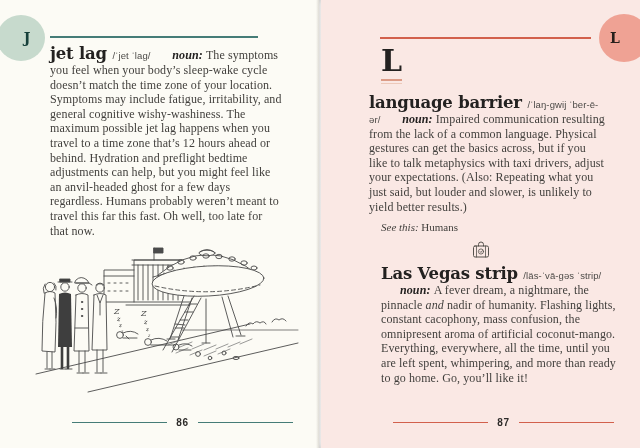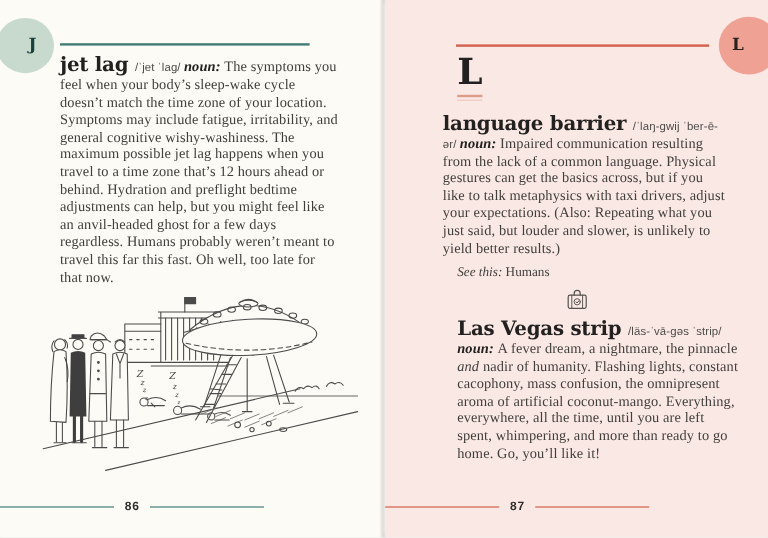--- a/index.html
+++ b/index.html
@@ -18,34 +18,34 @@
   .page-right{left:321px;width:319px;background:var(--page-right-bg);}
   .seam{position:absolute;left:316px;top:0;width:7px;height:448px;
         background:linear-gradient(90deg,rgba(60,50,40,0),rgba(60,50,40,.16) 45%,rgba(60,50,40,.04));}
   .toprule{position:absolute;height:2px;}
   .toprule.teal{top:36px;left:50px;width:208px;background:var(--teal-accent);}
   .toprule.coral{top:37px;left:59px;width:211px;background:var(--coral-accent);}
   .entry{position:absolute;margin:0;font:400 12px/14.6px "Liberation Serif",serif;
          color:var(--body-text);letter-spacing:.1px;}
   .entry .term{font:700 16.5px/1 "DejaVu Serif",serif;color:var(--heading-text);letter-spacing:-.2px;}
   .entry .pron{font:400 9.5px "Liberation Sans",sans-serif;color:#4c4a47;}
-  .entry .pos{font:italic 700 12px "Liberation Serif",serif;color:var(--heading-text);}
+  .entry .pos{font:italic 700 12px "Liberation Serif",serif;color:var(--heading-text);margin-left:19px;}
   .entry .seg{font:inherit;}
   .entry .seg.italic{font-style:italic;}
   #entry-jetlag{left:50px;top:46px;width:233px;}
   #entry-language{left:48px;top:95px;width:237px;}
   #entry-vegas{left:60px;top:266px;width:237px;}
   .section-letter{position:absolute;left:60px;top:46px;}
   .section-letter .big{display:block;font:700 30px/1 "DejaVu Serif",serif;color:var(--heading-text);}
   .section-letter .ul1{margin-top:3px;width:21px;height:1.6px;background:var(--section-underline-1);}
   .section-letter .ul2{margin-top:2px;width:21px;height:1.6px;background:var(--section-underline-2);}
   .see-also{position:absolute;left:60px;top:221px;margin:0;font:italic 400 11px "Liberation Serif",serif;color:var(--body-text);}
   .see-also .val{font-style:normal;}
   .divider{position:absolute;left:0;top:240px;width:100%;text-align:center;}
-  .footer{position:absolute;bottom:20px;left:0;width:100%;display:flex;align-items:center;gap:9px;}
+  .footer{position:absolute;bottom:20px;left:0;width:100%;display:flex;align-items:center;justify-content:center;gap:9px;padding-left:23px;}
   .fline{width:95px;height:1.4px;}
   .page-left .fline{background:var(--teal-accent);}
   .page-right .fline{background:var(--coral-accent);}
   .pnum{font:700 10px "Liberation Sans",sans-serif;letter-spacing:.6px;color:#2e2c2a;}
   .tab{position:absolute;border-radius:50%;display:flex;align-items:center;justify-content:center;
        font:700 14px "DejaVu Serif",serif;box-sizing:border-box;}
   .tab-j{left:-3px;top:15px;width:48px;height:46px;background:var(--tab-j-bg);color:var(--tab-j-text);padding-left:12px;}
   .tab-l{right:-9px;top:14px;width:50px;height:48px;background:var(--tab-l-bg);color:var(--tab-l-text);padding-right:18px;}
   .illustration{position:absolute;left:30px;top:246px;}
 </style>

